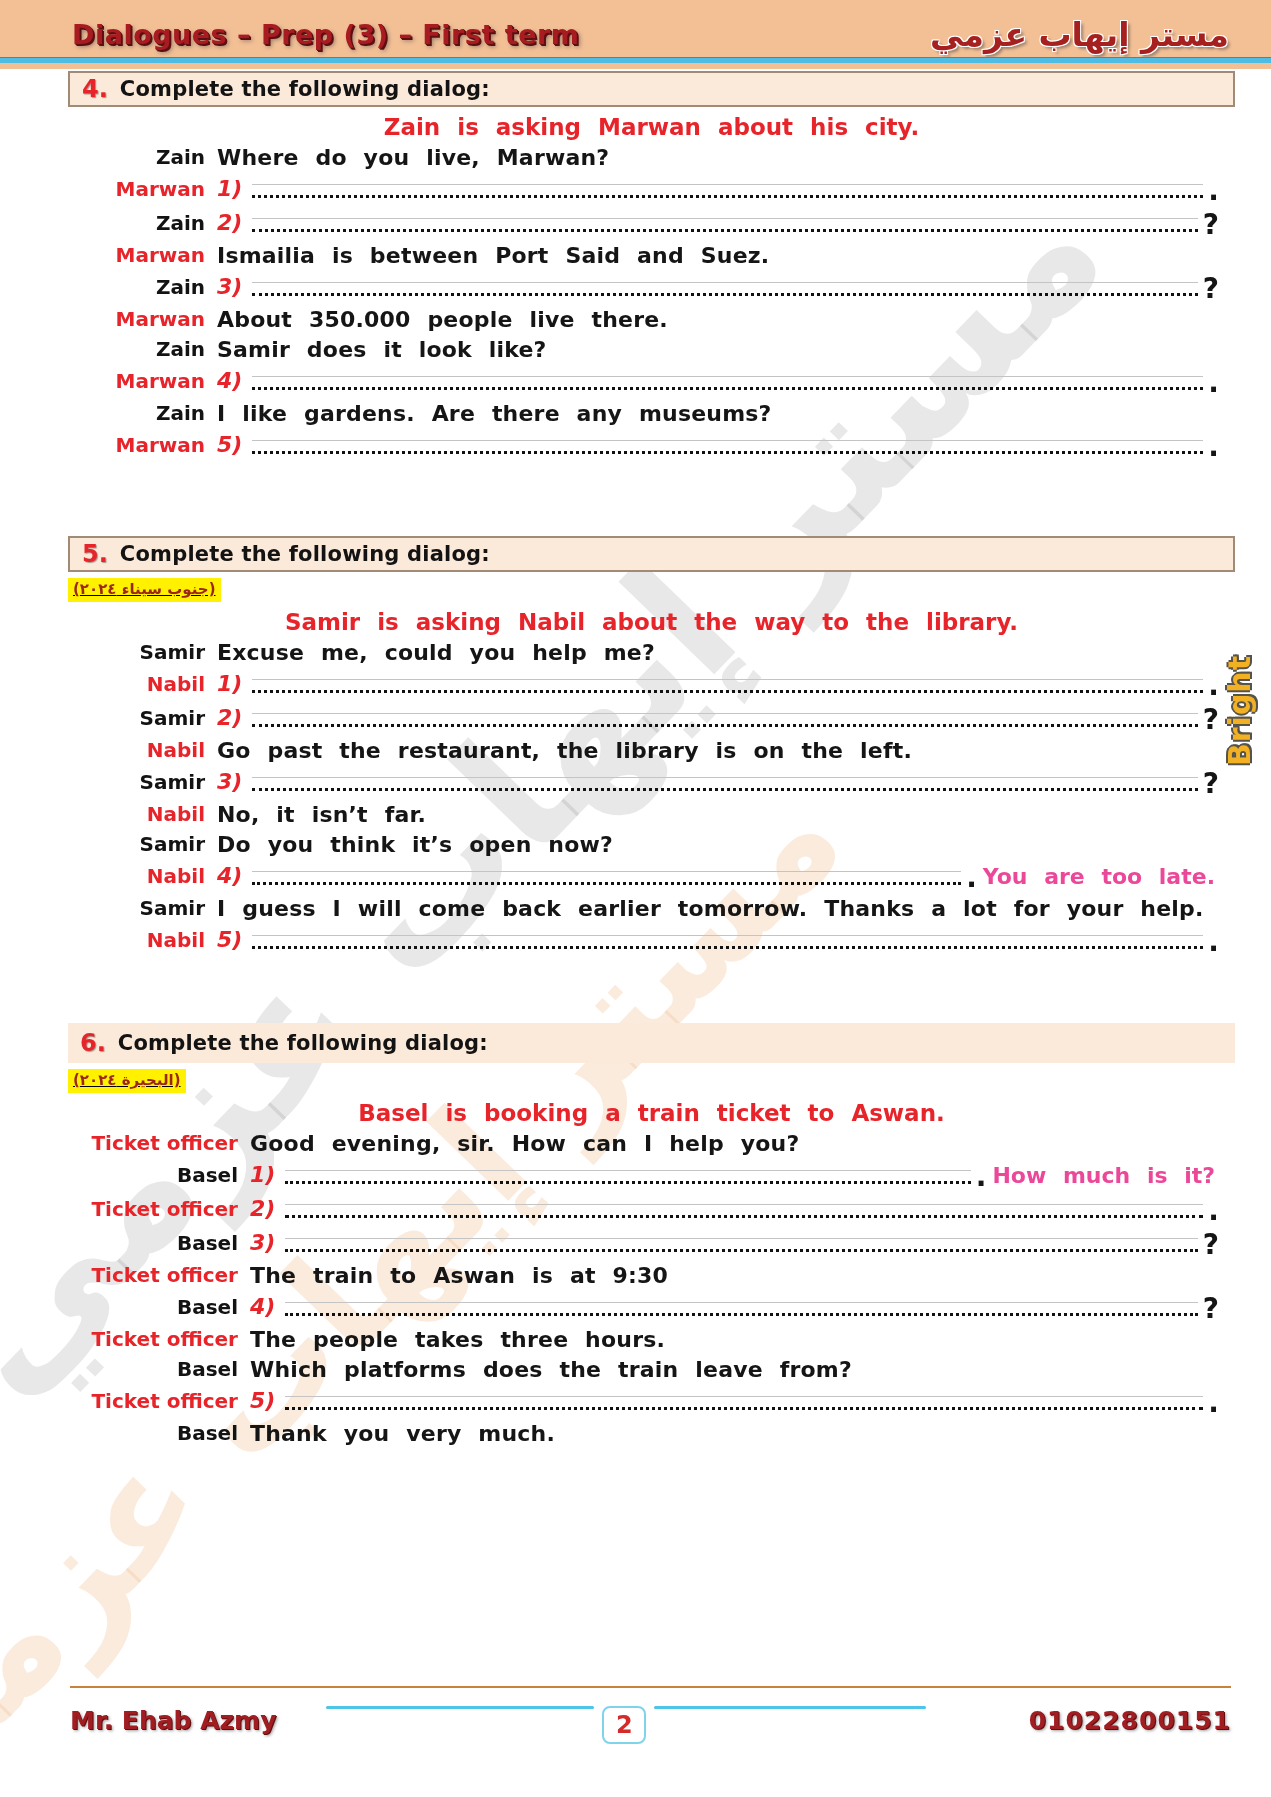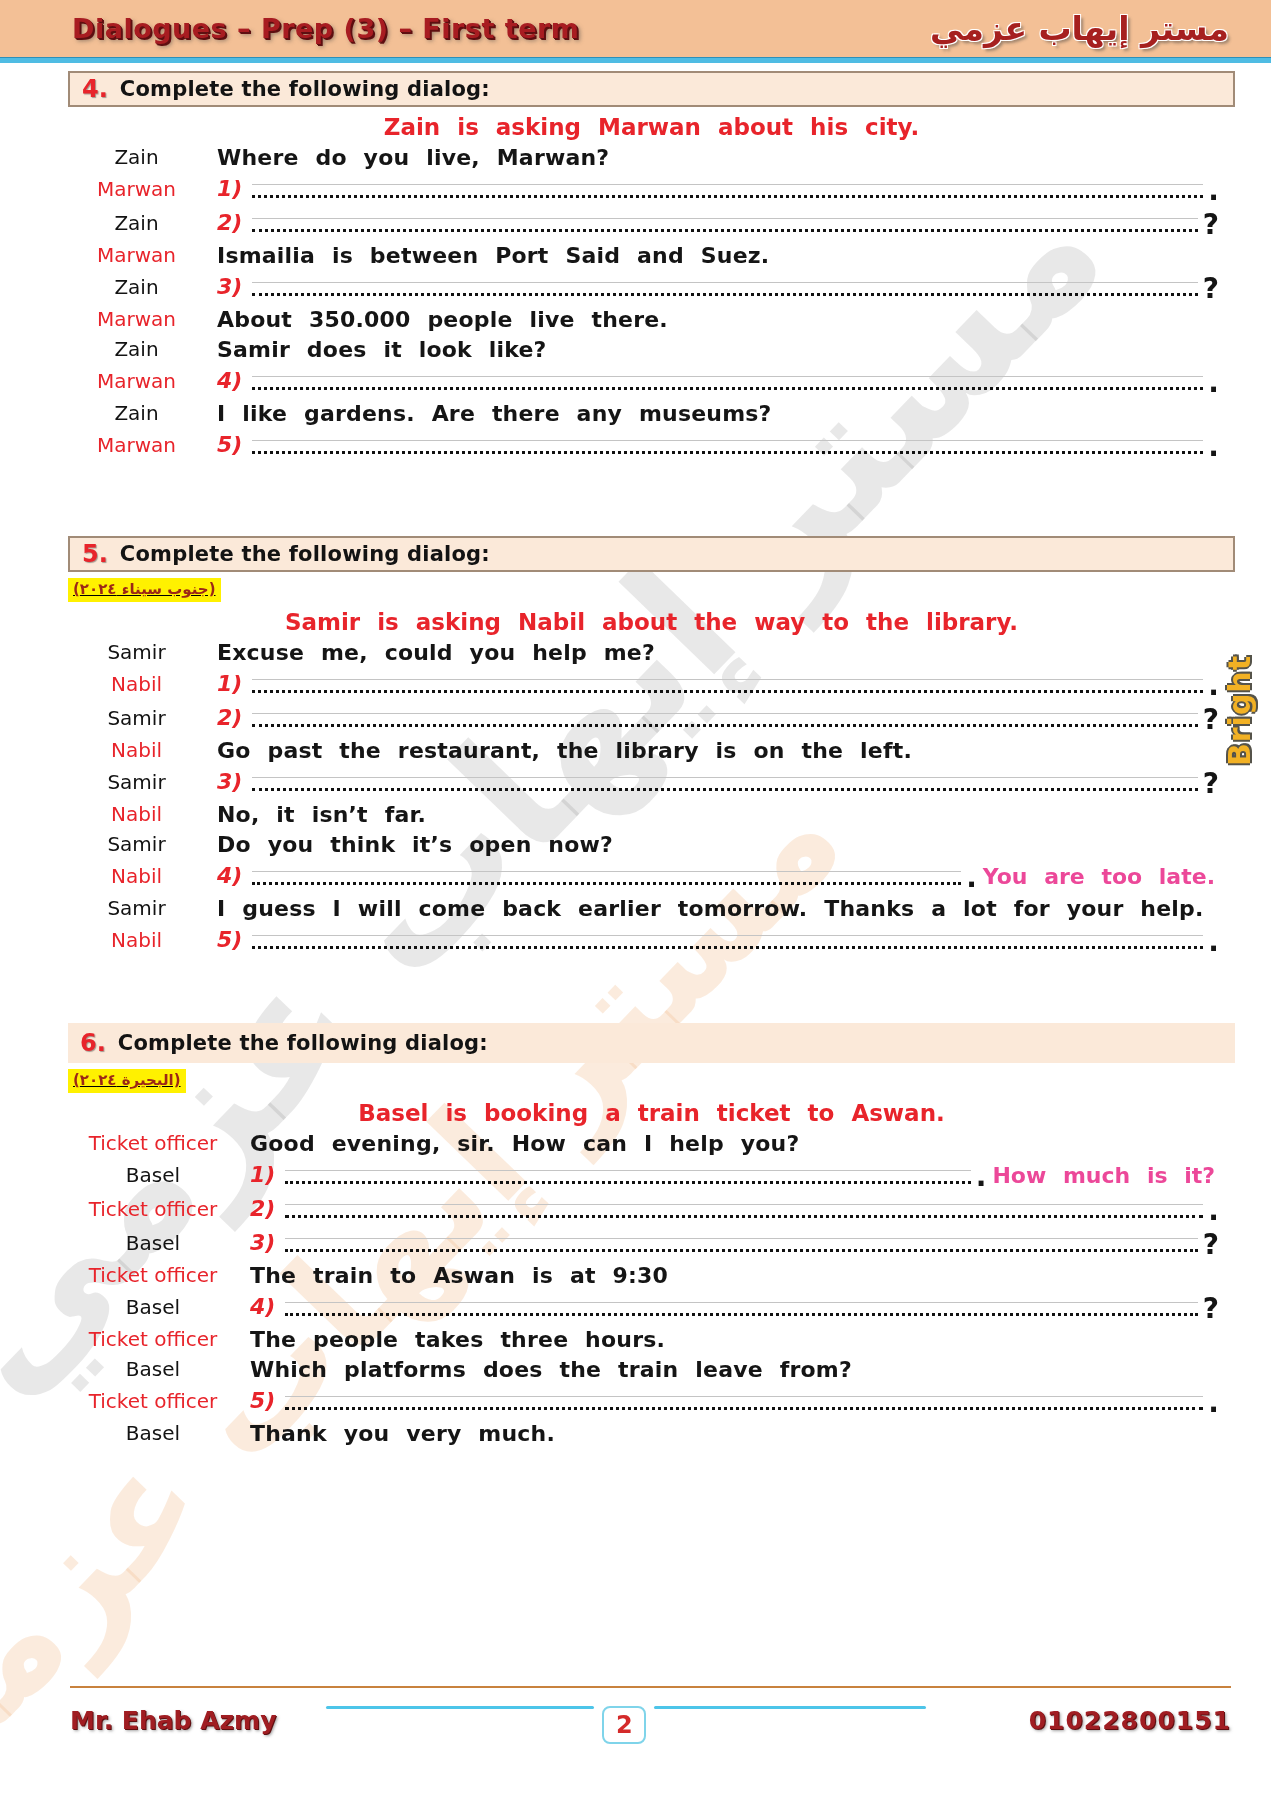--- a/index.html
+++ b/index.html
@@ -1,20 +1,20 @@
 <!DOCTYPE html>
 <html><head>
 <meta charset="utf-8">
 <style>
   html,body{margin:0;padding:0;background:#ffffff;}
   .page{position:relative;width:1271px;height:1797px;background:#ffffff;overflow:hidden;
         font-family:"DejaVu Sans",sans-serif;}
 
   
-  .hdr{position:absolute;top:0;left:0;right:0;height:57px;background:#F3C096;
+  .hdr{position:absolute;top:0;left:0;right:0;height:69px;background:#F3C096;
        display:flex;align-items:center;justify-content:space-between;
        padding:0 28px 0 72px;box-sizing:border-box;z-index:3;}
   .hdr-title{font-size:27px;font-weight:bold;color:#A81C21;letter-spacing:.5px;
        text-shadow:1px 1px 0 #5e0f11,2px 2px 0 #5e0f11,3px 3px 4px rgba(70,70,70,.55);}
   .hdr-ar{font-size:33px;font-weight:bold;color:#A6201F;direction:rtl;padding-right:14px;
        text-shadow:-1px -1px 0 #fff,1px -1px 0 #fff,-1px 1px 0 #fff,1px 1px 0 #fff,3px 3px 3px rgba(60,60,60,.45);}
   .blue-line{position:absolute;top:57px;left:0;right:0;height:6px;background:#4FBCE3;
        border-top:1px solid #2E8FB8;box-sizing:border-box;z-index:3;}
 
   
@@ -42,21 +42,21 @@
 
   .annotation-row{display:flex;justify-content:flex-start;margin:6px -4px 0 0;height:24px;text-decoration:underline;}
   .annotation{background:#FFF100;color:#9C2716;font-size:15px;font-weight:bold;
        padding:1px 5px;line-height:21px;}
 
   .dlg-title{text-align:center;color:#E8242B;font-weight:bold;font-size:23px;
        word-spacing:9px;margin-top:5px;height:30px;line-height:30px;}
 
   .dlg-row{display:flex;align-items:center;min-height:30px;padding-right:16px;}
   .dlg-row.blank-row{min-height:34px;}
-  .speaker{flex:none;width:137px;text-align:center;font-weight:normal;font-size:20px;color:#131313;}
+  .speaker{flex:none;width:137px;text-align:right;font-weight:bold;font-size:20px;color:#131313;}
   .speaker.red{color:#E8242B;}
   .sec6 .speaker{width:170px;font-size:20px;}
   .line-body{flex:1;padding-left:12px;}
   .line-body.text{font-weight:bold;font-size:22px;color:#151515;word-spacing:9px;letter-spacing:.2px;}
   .line-body.answer{display:flex;align-items:flex-end;}
   .blank-num{color:#E8242B;font-style:italic;font-weight:bold;font-size:22px;margin-bottom:2px;}
   .blank-line{flex:1;height:11px;border-bottom:3px dotted #111;position:relative;
        margin:0 5px 5px 10px;min-width:60px;}
   .blank-line::before{content:"";position:absolute;top:0;left:0;right:0;border-top:1px solid #c4c4c4;}
   .blank-end{font-weight:bold;font-size:28px;color:#151515;line-height:22px;margin-bottom:1px;}

